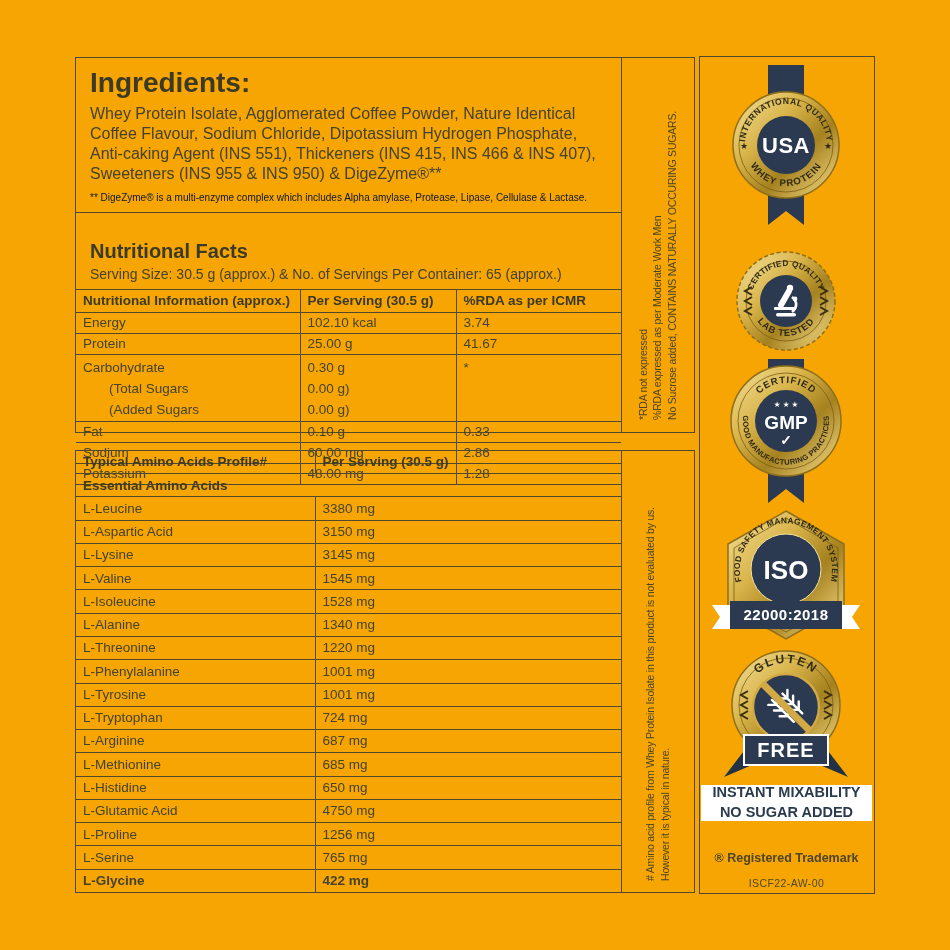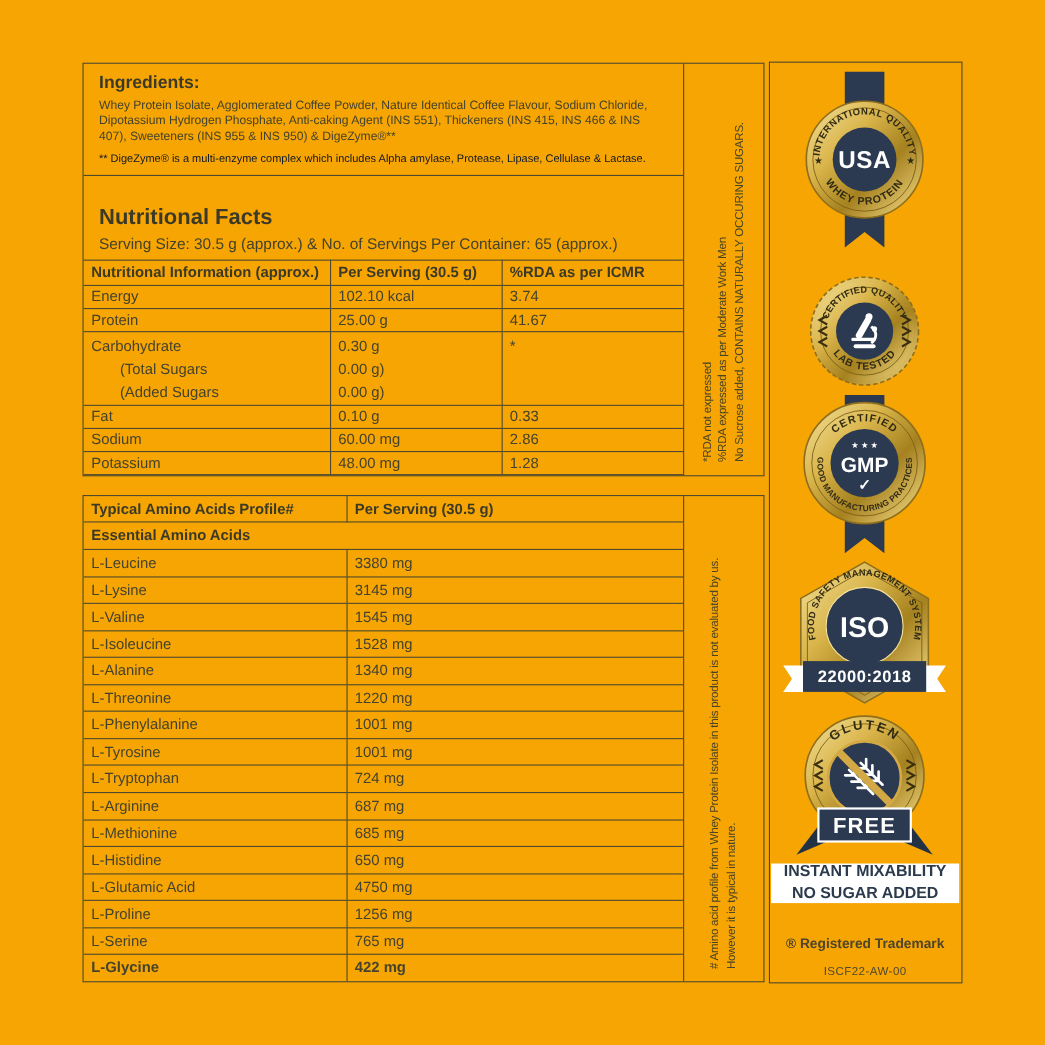--- a/index.html
+++ b/index.html
@@ -26,22 +26,22 @@
     display:flex; flex-direction:column; justify-content:center;
     box-sizing:border-box; padding-left:8px;
     font-size:10.5px; letter-spacing:-0.2px; color:#4A4526; line-height:1.35;
     white-space:nowrap;
   }
   .vtext-top{ width:370px; transform:rotate(-90deg) translateX(-370px); }
   .vtext-bottom{ width:438px; transform:rotate(-90deg) translateX(-438px); }
 
   
   .pad{ padding:7px 14px 0 14px; }
-  .ing-title{ font-size:16px; font-weight:bold; color:#3C3A26; margin:2px 0 5px 0; }
-  .ing-body{ font-size:11px; line-height:1.26; margin:0 0 7px 0; }
+  .ing-title{ font-size:28px; font-weight:bold; color:#3C3A26; margin:2px 0 5px 0; }
+  .ing-body{ font-size:16px; line-height:1.26; margin:0 0 7px 0; }
   .ing-note{ font-size:10px; line-height:1.26; font-weight:normal; color:#0f172a; margin:0 0 8px 0; }
   .divider{ border-top:1.5px solid #4F4A2E; }
   .nf-title{ font-size:20px; font-weight:bold; color:#3C3A26; margin:20px 0 3px 0; }
   .nf-serving{ font-size:14px; margin:0 0 7px 0; }
 
   
   table{ border-collapse:collapse; width:100%; table-layout:fixed; }
   th,td{
     border:1.5px solid #4F4A2E;
     font-size:13.5px; line-height:1.15;
@@ -191,20 +191,24 @@
           <th>Per Serving (30.5 g)</th>
         </tr>
         <tr>
           <td class="sect" colspan="2">Essential Amino Acids</td>
         </tr>
         <tr>
               <td>L-Leucine</td>
               <td>3380 mg</td>
             </tr>
         <tr>
+              <td>L-Aspartic Acid</td>
+              <td>3150 mg</td>
+            </tr>
+        <tr>
               <td>L-Lysine</td>
               <td>3145 mg</td>
             </tr>
         <tr>
               <td>L-Valine</td>
               <td>1545 mg</td>
             </tr>
         <tr>
               <td>L-Isoleucine</td>
               <td>1528 mg</td>

